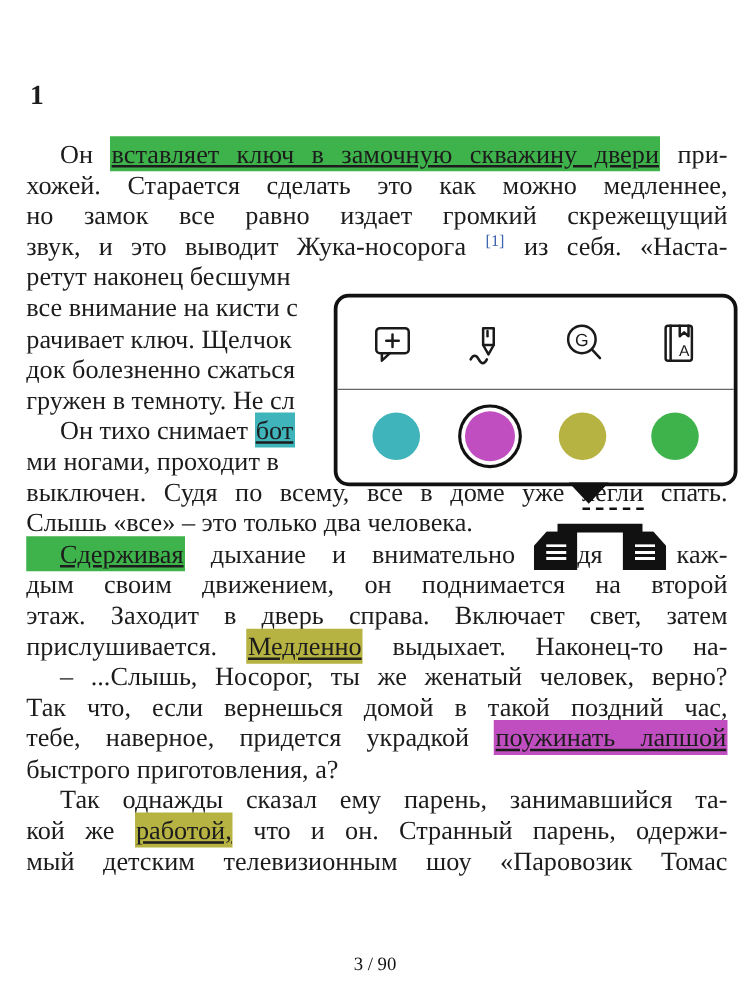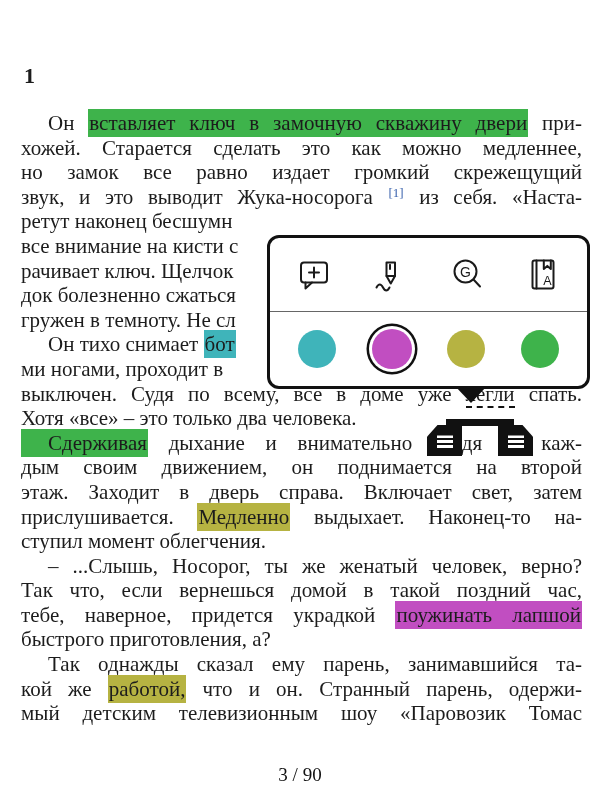--- a/index.html
+++ b/index.html
@@ -3,21 +3,21 @@
 <meta charset="utf-8">
 <style>
   html,body{margin:0;padding:0;background:#fff;}
   .page{position:relative;width:600px;height:800px;background:#fff;overflow:hidden;
         font-family:"Liberation Serif","DejaVu Serif",serif;color:#1c1c1c;}
   .chapter{position:absolute;left:24px;top:63px;font-size:22px;font-weight:bold;}
   .body{position:absolute;left:21px;right:18px;top:111px;font-size:21px;}
   .line{height:24.6px;line-height:24.6px;text-align:left;}
   .line.j{text-align:justify;text-align-last:justify;}
   .line.indent > span:first-child{padding-left:27px;}
-  .hl{padding:2px 1px;}
+  .hl{padding:2px 1px;text-decoration:underline;}
   .hl-green{background:#3eb34b;}
   .hl-olive{background:#b6b342;}
   .hl-magenta{background:#c14ec1;}
   .hl-teal{background:#3fb4ba;text-align:right;}
   .sel{border-bottom:2.5px dashed #111;}
   .note{color:#3a62ad;font-size:13px;position:relative;top:-7px;padding:0 1px;}
   
   .popup{position:absolute;left:267px;top:235px;width:323px;height:154px;box-sizing:border-box;
          background:#fff;border:3.5px solid #111;border-radius:12px;z-index:5;
          display:flex;flex-direction:column;}
@@ -33,46 +33,45 @@
         border-left:16px solid transparent;border-right:16px solid transparent;
         border-top:17px solid #111;}
   
   .handles{position:absolute;left:427px;top:419px;width:106px;height:38px;z-index:6;}
   .hbar{position:absolute;left:19px;right:19px;top:0;height:7px;background:#111;}
   .handle{position:absolute;top:6px;width:35px;height:31px;background:#111;}
   .handle.left{left:0;clip-path:polygon(0 38%,30% 0,100% 0,100% 100%,0 100%);}
   .handle.right{right:0;clip-path:polygon(0 0,70% 0,100% 38%,100% 100%,0 100%);}
   .grip{position:absolute;left:50%;top:55%;transform:translate(-50%,-50%);width:16px;height:13px;
         background:repeating-linear-gradient(to bottom,#fff 0 2.5px,transparent 2.5px 5px);}
-  .footer{position:absolute;left:0;right:0;top:764px;text-align:center;font-size:19px;color:#111;}
+  .footer{position:absolute;left:0;right:0;top:764px;text-align:center;font-size:15px;color:#111;}
 </style>
 </head>
 <body>
 
 <div class="page">
   <div class="chapter">1</div>
   <div class="body" id="body">
       <div class="line indent j"><span>Он </span><span class="hl hl-green">вставляет ключ в замочную скважину двери</span><span> при-</span></div>
       <div class="line j"><span>хожей. Старается сделать это как можно медленнее,</span></div>
       <div class="line j"><span>но замок все равно издает громкий скрежещущий</span></div>
       <div class="line j"><span>звук, и это выводит Жука-носорога </span><span class="note">[1]</span><span> из себя. «Наста-</span></div>
       <div class="line"><span>ретут наконец бесшумн</span></div>
       <div class="line"><span>все внимание на кисти с</span></div>
       <div class="line"><span>рачивает ключ. Щелчок</span></div>
       <div class="line"><span>док болезненно сжаться</span></div>
       <div class="line"><span>гружен в темноту. Не сл</span></div>
       <div class="line indent"><span>Он тихо снимает </span><span class="hl hl-teal">бот</span></div>
       <div class="line"><span>ми ногами, проходит в</span></div>
       <div class="line j"><span>выключен. Судя по всему, все в доме уже </span><span class="sel">легли</span><span> спать.</span></div>
-      <div class="line"><span>Хотя «все» – это только два человека.</span></div>
+      <div class="line"><span>Слышь «все» – это только два человека.</span></div>
       <div class="line indent j"><span class="hl hl-green">Сдерживая</span><span> дыхание и внимательно следя за каж-</span></div>
       <div class="line j"><span>дым своим движением, он поднимается на второй</span></div>
       <div class="line j"><span>этаж. Заходит в дверь справа. Включает свет, затем</span></div>
       <div class="line j"><span>прислушивается. </span><span class="hl hl-olive">Медленно</span><span> выдыхает. Наконец-то на-</span></div>
-      <div class="line"><span>ступил момент облегчения.</span></div>
       <div class="line indent j"><span>– ...Слышь, Носорог, ты же женатый человек, верно?</span></div>
       <div class="line j"><span>Так что, если вернешься домой в такой поздний час,</span></div>
       <div class="line j"><span>тебе, наверное, придется украдкой </span><span class="hl hl-magenta">поужинать лапшой</span></div>
       <div class="line"><span>быстрого приготовления, а?</span></div>
       <div class="line indent j"><span>Так однажды сказал ему парень, занимавшийся та-</span></div>
       <div class="line j"><span>кой же </span><span class="hl hl-olive">работой,</span><span> что и он. Странный парень, одержи-</span></div>
       <div class="line j"><span>мый детским телевизионным шоу «Паровозик Томас</span></div>
     </div>
 
   <div class="popup">

